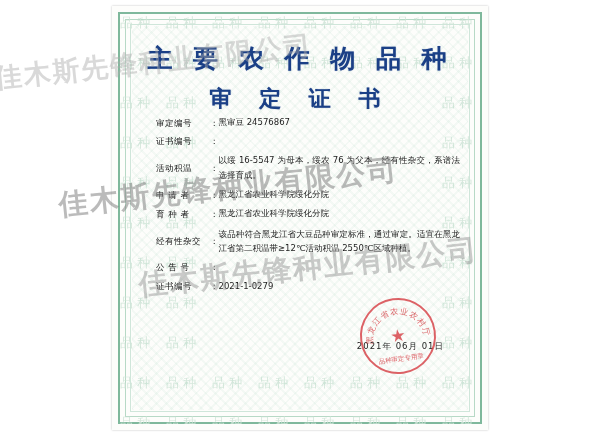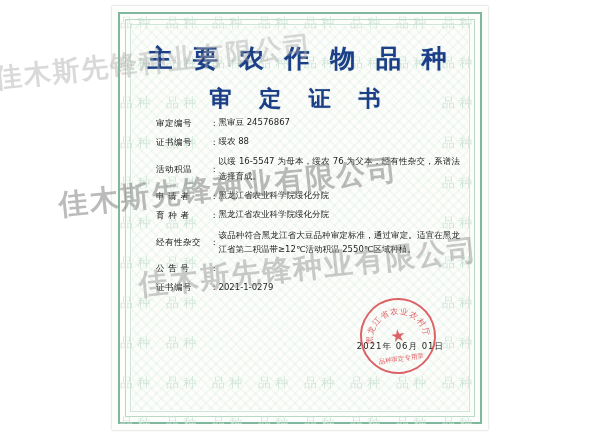--- a/index.html
+++ b/index.html
@@ -236,21 +236,20 @@
 
       <div class="row">
         <span class="lbl">审定编号</span>
         <span class="colon">：</span>
         <span class="val">黑审豆 24576867</span>
       </div>
 
       <div class="row">
         <span class="lbl">证书编号</span>
         <span class="colon">：</span>
-        <span class="val">绥农 88</span>
       </div>
 
       <div class="row block">
         <span class="lbl">活动积温</span>
         <span class="colon">：</span>
         <span class="val long">以绥 16-5547 为母本，绥农 76 为父本，经有性杂交，系谱法选择育成。</span>
       </div>
 
       <div class="row">
         <span class="lbl">申 请 者</span>

